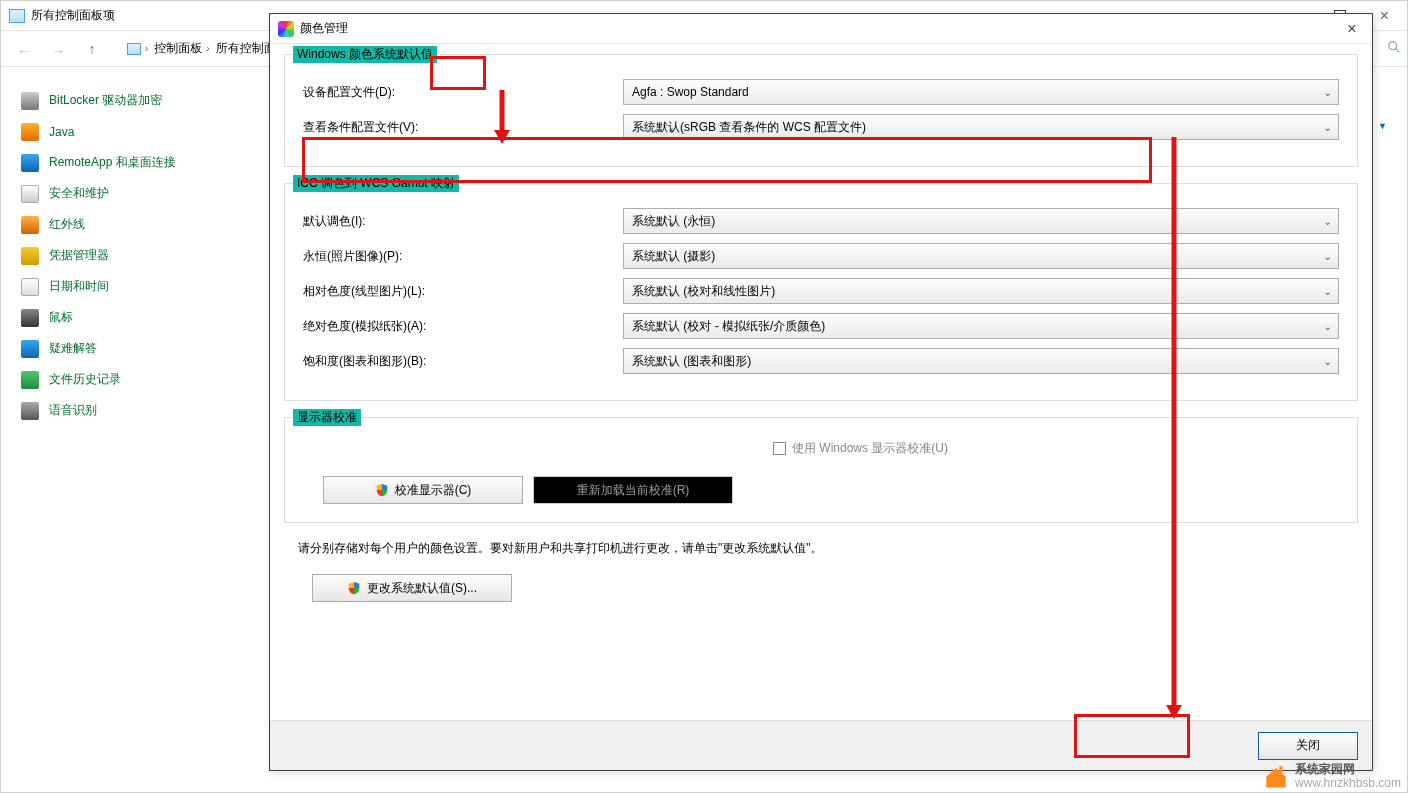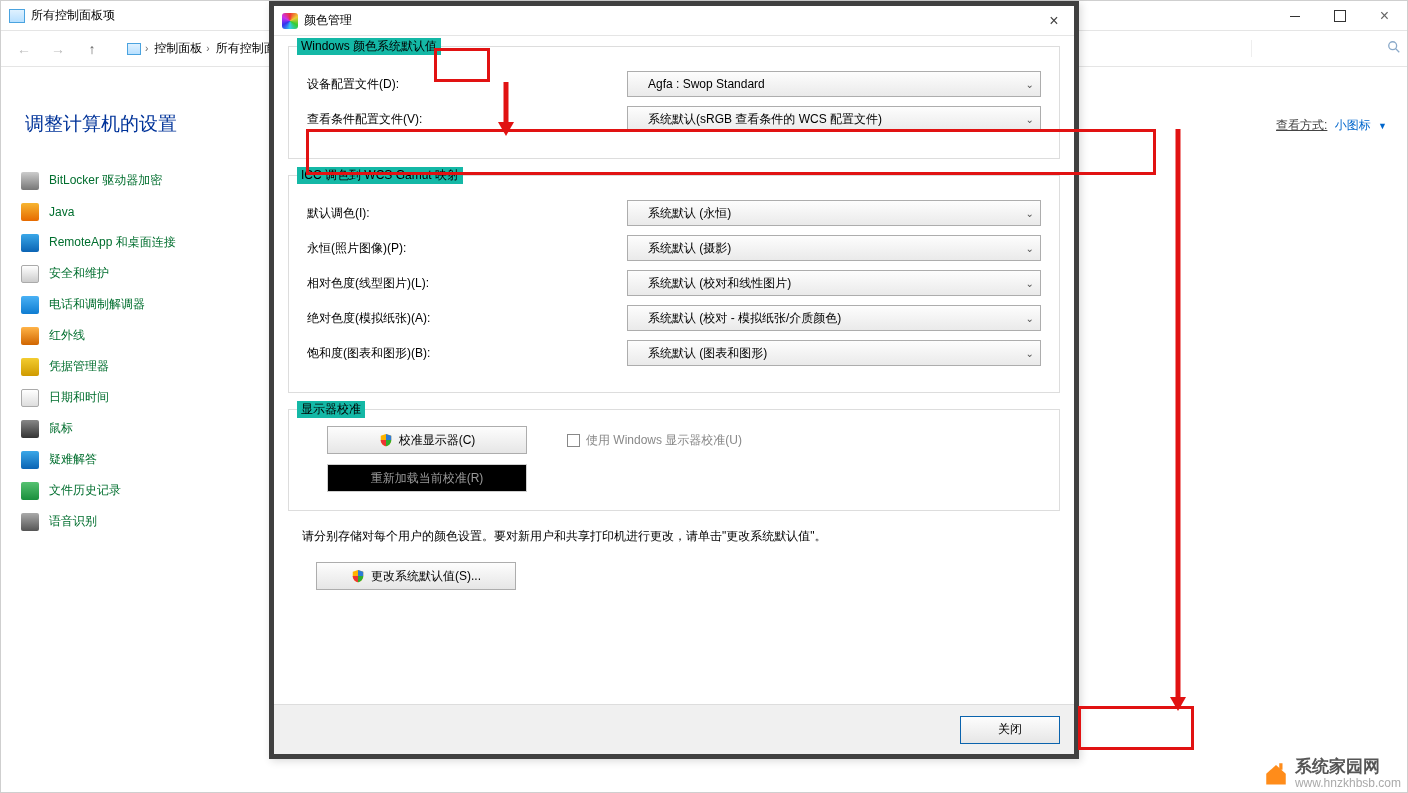--- a/index.html
+++ b/index.html
@@ -35,36 +35,36 @@
   .cp-list a { color:#006e2e; text-decoration:none; }
   .cp-view { position:absolute; right:20px; top:116px; font-size:12px; }
   .cp-view .lbl { color:#444;text-decoration:underline; }
   .cp-view .val { color:#0066cc; margin-left:4px; }
   .cp-view .dd { color:#0066cc; margin-left:4px; font-size:9px; }
 
   
   .ic1{background:linear-gradient(#ccc,#777);} .ic2{background:linear-gradient(#f7b531,#e66a00);} .ic3{background:linear-gradient(#3aa7e8,#0b64b4);} .ic4{background:linear-gradient(#fff,#ccc);border:1px solid #aaa;} .ic5{background:linear-gradient(#49b1f5,#0e7cd1);} .ic6{background:linear-gradient(#ffb347,#d06500);} .ic7{background:linear-gradient(#f3cc30,#cf9a00);} .ic8{background:linear-gradient(#fff,#ddd);border:1px solid #aaa;} .ic9{background:linear-gradient(#888,#333);} .ic10{background:linear-gradient(#56c271,#1a8f3c);} .ic11{background:linear-gradient(#3aa7e8,#0b64b4);} .ic12{background:linear-gradient(#aaa,#555);}
 
   
-  .dlg { position:absolute; left:268px; top:0; width:810px; height:758px; background:#fff; border:5px solid #404040; box-shadow:2px 2px 8px rgba(0,0,0,0.15); }
+  .dlg { position:absolute; left:268px; top:12px; width:1104px; height:758px; background:#fff; border:1px solid #404040; box-shadow:2px 2px 8px rgba(0,0,0,0.15); }
   .dlg-titlebar { height:30px; display:flex; align-items:center; padding:0 8px; border-bottom:1px solid #e5e5e5; }
   .dlg-titlebar .dlg-icon { width:16px; height:16px; margin-right:6px; position:relative; }
   .dlg-titlebar .dlg-icon::before{ content:""; position:absolute; inset:0; background:conic-gradient(#e33,#ec3,#3c3,#3ce,#33e,#c3e,#e33); border-radius:3px; }
   .dlg-close { position:absolute; right:6px; top:4px; width:28px; height:22px; display:flex; align-items:center; justify-content:center; font-size:16px; color:#444;}
   .dlg-tabs { height:30px; border-bottom:1px solid #ccc; margin:6px 10px 0 10px; display:flex; align-items:flex-end; position:relative;}
   .dlg-tab { height:26px; padding:0 14px; display:flex; align-items:center; border:1px solid transparent; border-bottom:none; position:relative; top:1px;}
   .dlg-tab.active { border-color:#ccc; background:#fff; border-bottom:1px solid #fff;}
 
   .dlg-body { padding:10px 14px 0 14px; overflow:hidden; }
   .group { border:1px solid #ddd; padding:16px 18px 18px 18px; margin-bottom:16px; position:relative; }
   .group > .legend { position:absolute; top:-9px; left:8px; background:#14b8a6; padding:0 4px; color:#000; }
   .row { display:flex; align-items:center; min-height:28px; margin:7px 0; }
   .row .lab { flex:0 0 320px; color:#000; }
   .row .combo { flex:1; }
-  .combo-box { height:26px; border:1px solid #adadad; background:linear-gradient(#fdfdfd,#eaeaea); display:flex; align-items:center; padding:0 20px; position:relative; }
+  .combo-box { height:26px; border:1px solid #adadad; background:linear-gradient(#fdfdfd,#eaeaea); display:flex; align-items:center; padding:0 8px; position:relative; }
   .combo-box .arrow { position:absolute; right:6px; top:50%; transform:translateY(-50%); color:#555; font-size:10px; }
   .btn { height:28px; padding:0 18px; border:1px solid #adadad; background:linear-gradient(#fdfdfd,#e6e6e6); display:inline-flex; align-items:center; justify-content:center; min-width:200px; }
   .btn.disabled { color:#9a9a9a; background:#000000; border-color:#cfcfcf;}
   .shield { width:14px; height:14px; margin-right:6px; display:inline-block; }
   .shield svg{width:14px;height:14px;}
   .chkbox { width:13px; height:13px; border:1px solid #888; margin-right:6px; display:inline-block; }
   .note { margin:14px 0 16px 14px; line-height:1.6; }
 
   .dlg-footer { position:absolute; left:0; right:0; bottom:0; height:50px; border-top:1px solid #ddd; background:#f0f0f0; display:flex; align-items:center; justify-content:flex-end; padding-right:14px; }
   .close-btn { width:100px; height:28px; border:1px solid #0a63ad; background:linear-gradient(#fdfdfd,#e6e6e6); display:flex; align-items:center; justify-content:center;}
@@ -121,41 +121,36 @@
   </div>
 
   <div class="cp-view">
     <span class="lbl">查看方式:</span>
     <span class="val">小图标</span>
     <span class="dd">▼</span>
   </div>
 
   <div class="cp-body">
     <div class="cp-leftcol">
-      <div class="cp-heading">调整计算机的设置</div>
       <ul class="cp-list">
         <li>
             <span class="ic ic1"></span>
             <a>BitLocker 驱动器加密</a>
           </li>
         <li>
             <span class="ic ic2"></span>
             <a>Java</a>
           </li>
         <li>
             <span class="ic ic3"></span>
             <a>RemoteApp 和桌面连接</a>
           </li>
         <li>
             <span class="ic ic4"></span>
             <a>安全和维护</a>
-          </li>
-        <li>
-            <span class="ic ic5"></span>
-            <a>电话和调制解调器</a>
           </li>
         <li>
             <span class="ic ic6"></span>
             <a>红外线</a>
           </li>
         <li>
             <span class="ic ic7"></span>
             <a>凭据管理器</a>
           </li>
         <li>
@@ -259,21 +254,21 @@
                 <span>系统默认 (图表和图形)</span>
                 <span class="arrow">⌄</span>
               </div>
             </div>
           </div>
       </div>
 
       <div class="group">
         <div class="legend">显示器校准</div>
         <div style="display:flex; align-items:flex-start; gap:40px; padding-left:20px;">
-          <div style="display:flex; flex-direction:column; gap:10px;">
+          <div style="display:flex; flex-direction:row; gap:10px;margin-top:42px;">
             <div class="btn">
               <span class="shield"><svg viewBox="0 0 16 16">
                     <path d="M8 1 L14 3 V8 C14 12 11 14.5 8 15 C5 14.5 2 12 2 8 V3 Z" fill="#ffb400"></path>
                     <path d="M8 1 L14 3 V8 H8 Z" fill="#2e7bd6"></path>
                     <path d="M8 8 H14 C14 12 11 14.5 8 15 Z" fill="#2fae2f"></path>
                     <path d="M2 8 H8 V15 C5 14.5 2 12 2 8 Z" fill="#e33"></path>
                   </svg></span>
               <span>校准显示器(C)</span>
             </div>
             <div class="btn disabled">
@@ -327,18 +322,18 @@
   </div>
 
   <div class="watermark">
     <span class="logo">
       <svg viewBox="0 0 32 32">
           <path d="M4 17 L16 6 L28 17 V30 H4 Z" fill="#ff8c1a"></path>
           <rect x="20" y="4" width="4" height="8" fill="#ff8c1a"></rect>
         </svg>
     </span>
     <span>
-      <div style="font-weight:bold; font-size:17px; color:#555;">系统家园网</div>
+      <div style="font-weight:bold; font-size:12px; color:#555;">系统家园网</div>
       <div class="sub">www.hnzkhbsb.com</div>
     </span>
   </div>
 
 </div>
 
 </body></html>

